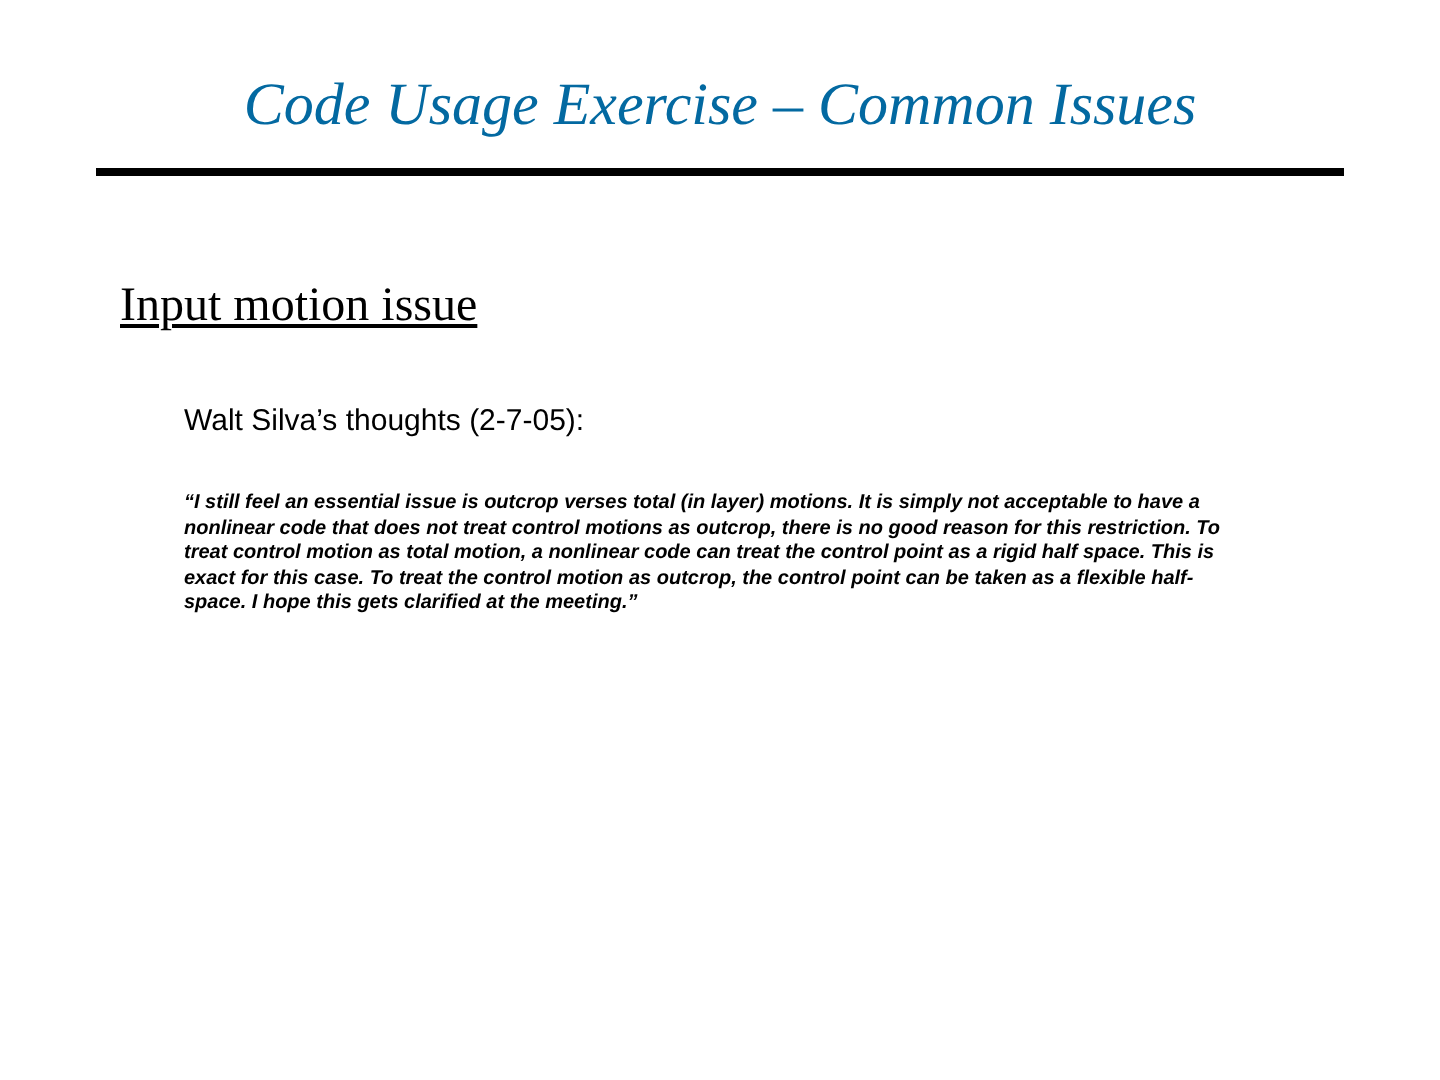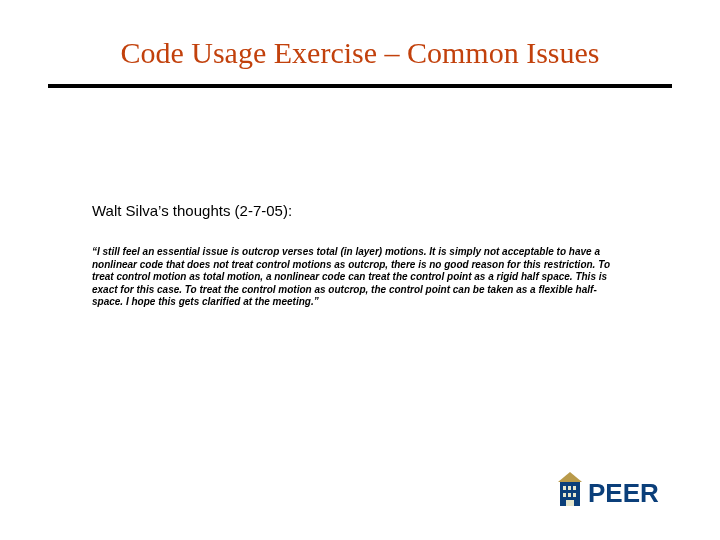--- a/index.html
+++ b/index.html
@@ -19,22 +19,23 @@
     position: relative;
     box-sizing: border-box;
   }
   .title {
     position: absolute;
     top: 36px;
     left: 0;
     width: 720px;
     text-align: center;
     font-size: 30px;
-    color: #c2410c;
+    color: #0369a1;
     font-family: "Times New Roman", Times, serif;
+    font-style: italic;
   }
   .title-rule {
     position: absolute;
     top: 84px;
     left: 48px;
     width: 624px;
     height: 0;
     border-top: 4px solid #000;
   }
   .subtitle {
@@ -73,36 +74,20 @@
   .logo svg { width: 100%; height: 100%; display: block; }
 </style>
 </head>
 <body>
 
 <div class="slide">
 
   <div class="title">Code Usage Exercise – Common Issues</div>
   <div class="title-rule"></div>
 
+  <div class="subtitle">Input motion issue</div>
 
   <div class="lead">Walt Silva’s thoughts (2-7-05):</div>
 
   <div class="quote">“I still feel an essential issue is outcrop verses total (in layer) motions. It is simply not acceptable to have a nonlinear code that does not treat control motions as outcrop, there is no good reason for this restriction. To treat control motion as total motion, a nonlinear code can treat the control point as a rigid half space. This is exact for this case. To treat the control motion as outcrop, the control point can be taken as a flexible half-space. I hope this gets clarified at the meeting.”</div>
 
-  <div class="logo">
-    <svg viewBox="0 0 130 50">
-
-      <g>
-        <polygon points="4,18 16,8 28,18" fill="#b99a4a"></polygon>
-        <rect x="6" y="18" width="20" height="24" fill="#0b3f7a"></rect>
-        <rect x="9" y="22" width="3" height="4" fill="#e6e6cc"></rect>
-        <rect x="14" y="22" width="3" height="4" fill="#e6e6cc"></rect>
-        <rect x="19" y="22" width="3" height="4" fill="#e6e6cc"></rect>
-        <rect x="9" y="29" width="3" height="4" fill="#e6e6cc"></rect>
-        <rect x="14" y="29" width="3" height="4" fill="#e6e6cc"></rect>
-        <rect x="19" y="29" width="3" height="4" fill="#e6e6cc"></rect>
-        <rect x="12" y="36" width="8" height="6" fill="#e6e6cc"></rect>
-      </g>
-      <text x="34" y="38" font-family="Arial Black, Arial, sans-serif" font-size="26" font-weight="900" fill="#0b3f7a">PEER</text>
-    </svg>
-  </div>
 
 </div>
 
 </body></html>

